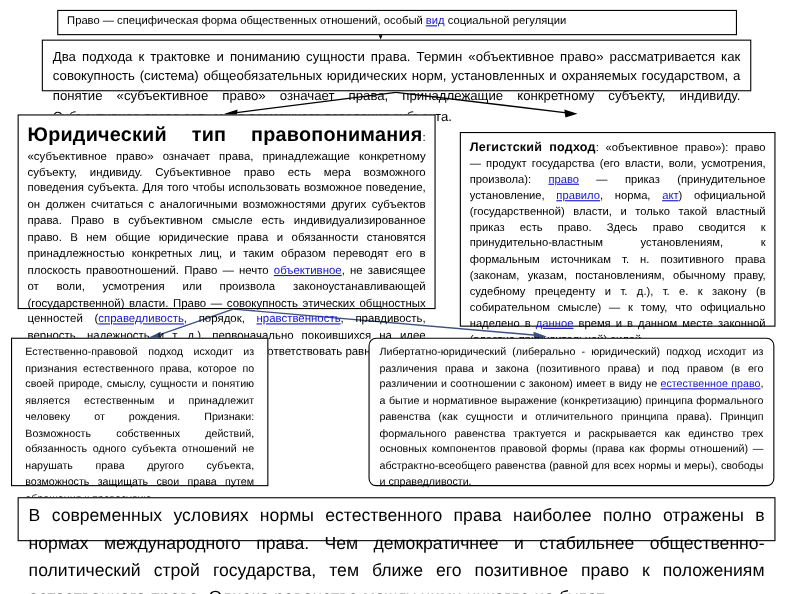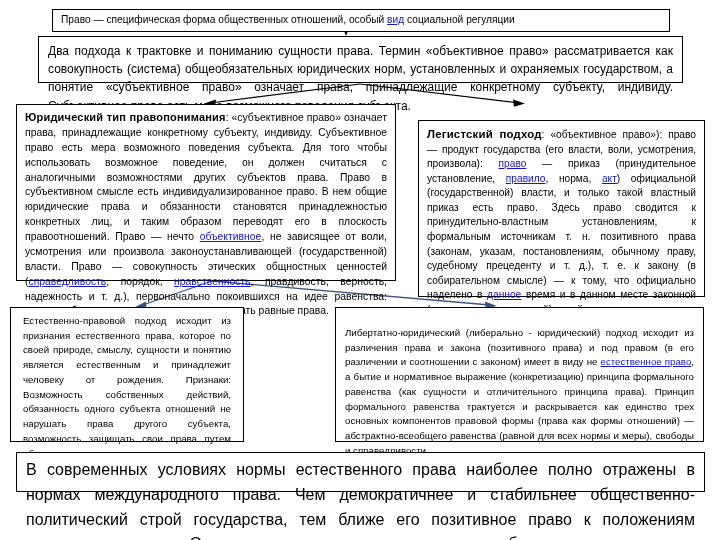--- a/index.html
+++ b/index.html
@@ -86,37 +86,38 @@
     padding: 6px 12px;
     line-height: 1.52;
   }
 
   .b-bottom-right {
     left: 335px;
     top: 307px;
     width: 369px;
     height: 135px;
     font-size: 9.7px;
-    padding: 18px 9px;
+    padding: 6px 9px;
     line-height: 1.52;
+    border-radius: 7px;
   }
 
   .b-footer {
     left: 16px;
     top: 452px;
     width: 689px;
     height: 40px;
     font-size: 16px;
     padding: 5px 9px;
     line-height: 1.55;
   }
 
   .hdr {
     font-weight: bold;
-    font-size: 11px;
+    font-size: 18px;
     letter-spacing: 0.2px;
     margin-top: 27px;
   }
   .hdr-sm {
     font-weight: bold;
     font-size: 11.4px;
     letter-spacing: 0.2px;
   }
 
   a.lnk, .lnk {

